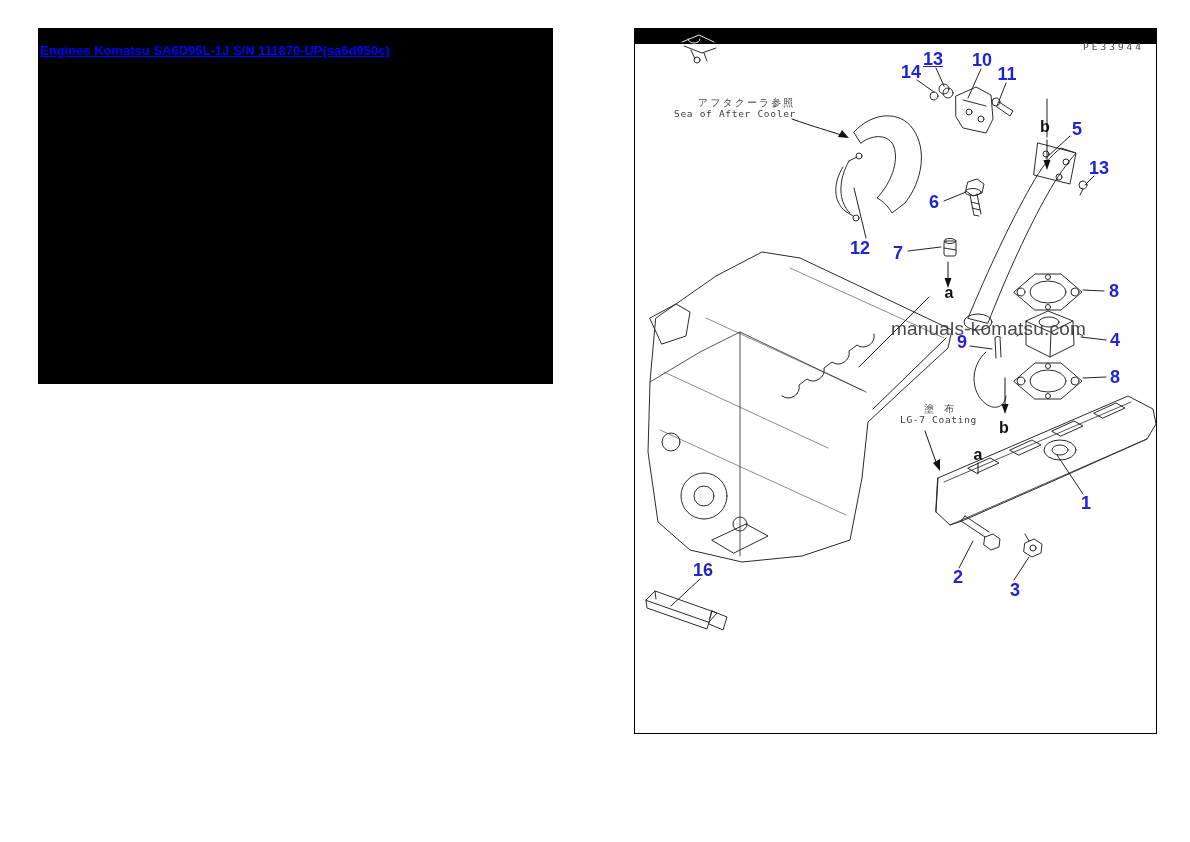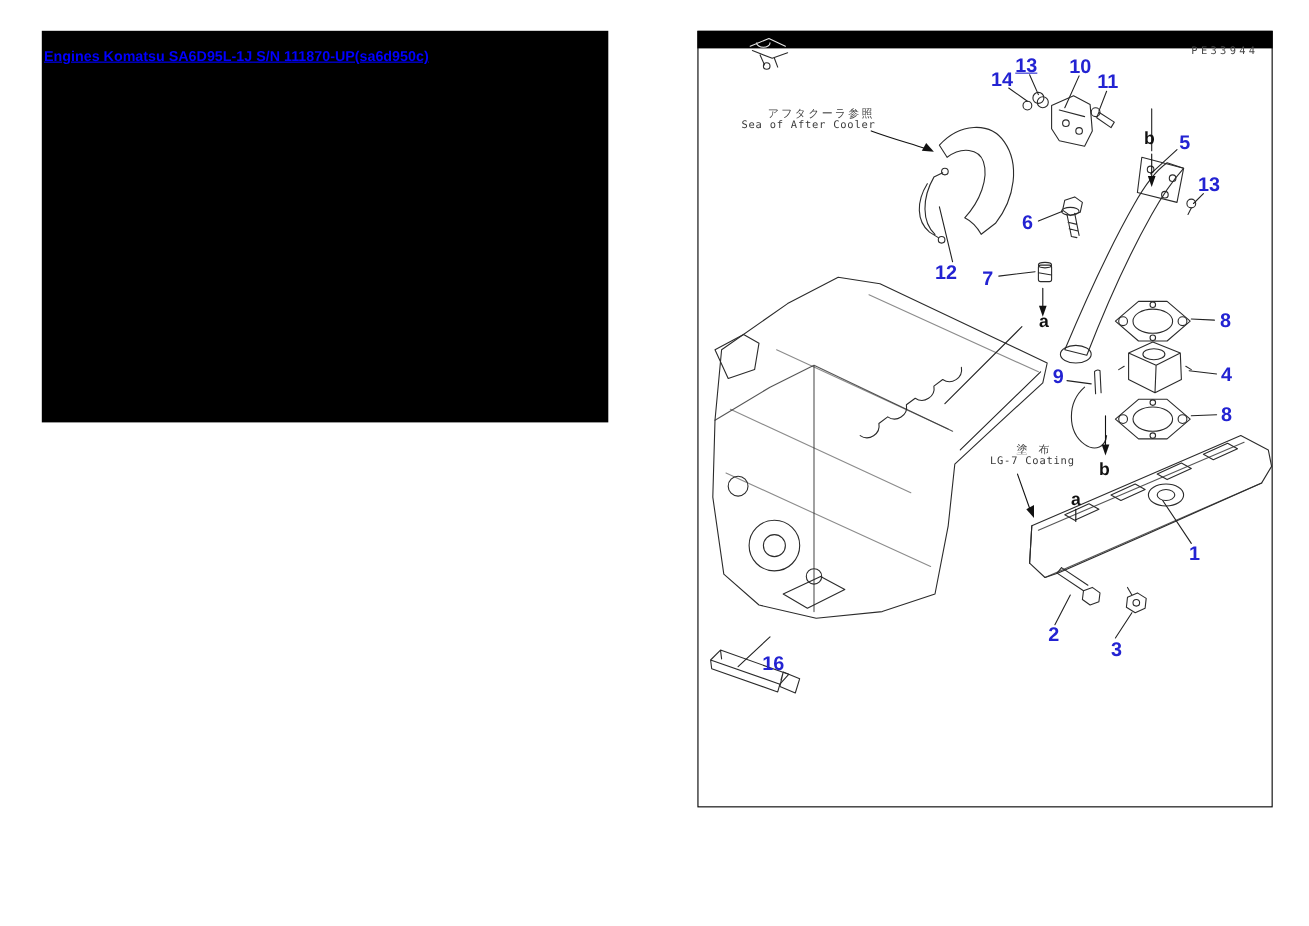--- a/index.html
+++ b/index.html
@@ -173,20 +173,21 @@
           <path d="M1047,170 L1043.5,160 L1050.5,160 Z"></path>
           <path d="M1005,414 L1001.5,404 L1008.5,404 Z"></path>
           <path d="M849,138 L838,137 L842,130 Z"></path>
           <path d="M940,471 L933,463 L940,459 Z"></path>
         </g>
       </g>
     </g>
   </svg>
 
   <div class="diagram-code">PE33944</div>
+  <div class="watermark">manuals-komatsu.com</div>
   <div class="tech jp" style="left:698px;top:96px;">アフタクーラ参照</div>
   <div class="tech" style="left:674px;top:108px;">Sea of After Cooler</div>
   <div class="tech jp" style="left:924px;top:402px;">塗 布</div>
   <div class="tech" style="left:900px;top:414px;">LG-7 Coating</div>
 
   <div>
       <div class="callout" style="left: 1086px; top: 503px;">1</div>
       <div class="callout" style="left: 958px; top: 577px;">2</div>
       <div class="callout" style="left: 1015px; top: 590px;">3</div>
       <div class="callout" style="left: 1115px; top: 340px;">4</div>
@@ -195,20 +196,20 @@
       <div class="callout" style="left: 898px; top: 253px;">7</div>
       <div class="callout" style="left: 1114px; top: 291px;">8</div>
       <div class="callout" style="left: 1115px; top: 377px;">8</div>
       <div class="callout" style="left: 962px; top: 342px;">9</div>
       <div class="callout" style="left: 982px; top: 60px;">10</div>
       <div class="callout" style="left: 1007px; top: 74px;">11</div>
       <div class="callout" style="left: 860px; top: 248px;">12</div>
       <div class="callout" style="left: 933px; top: 59px; text-decoration: underline;">13</div>
       <div class="callout" style="left: 911px; top: 72px;">14</div>
       <div class="callout" style="left: 1099px; top: 168px;">13</div>
-      <div class="callout" style="left: 703px; top: 570px; margin-top: 33px;">16</div>
+      <div class="callout" style="left: 703px; top: 570px;">16</div>
       <div class="refletter" style="left: 1045px; top: 127px;">b</div>
       <div class="refletter" style="left: 949px; top: 293px;">a</div>
       <div class="refletter" style="left: 1004px; top: 428px;">b</div>
       <div class="refletter" style="left: 978px; top: 455px;">a</div>
     </div>
 
 </div>
 
 </body></html>

